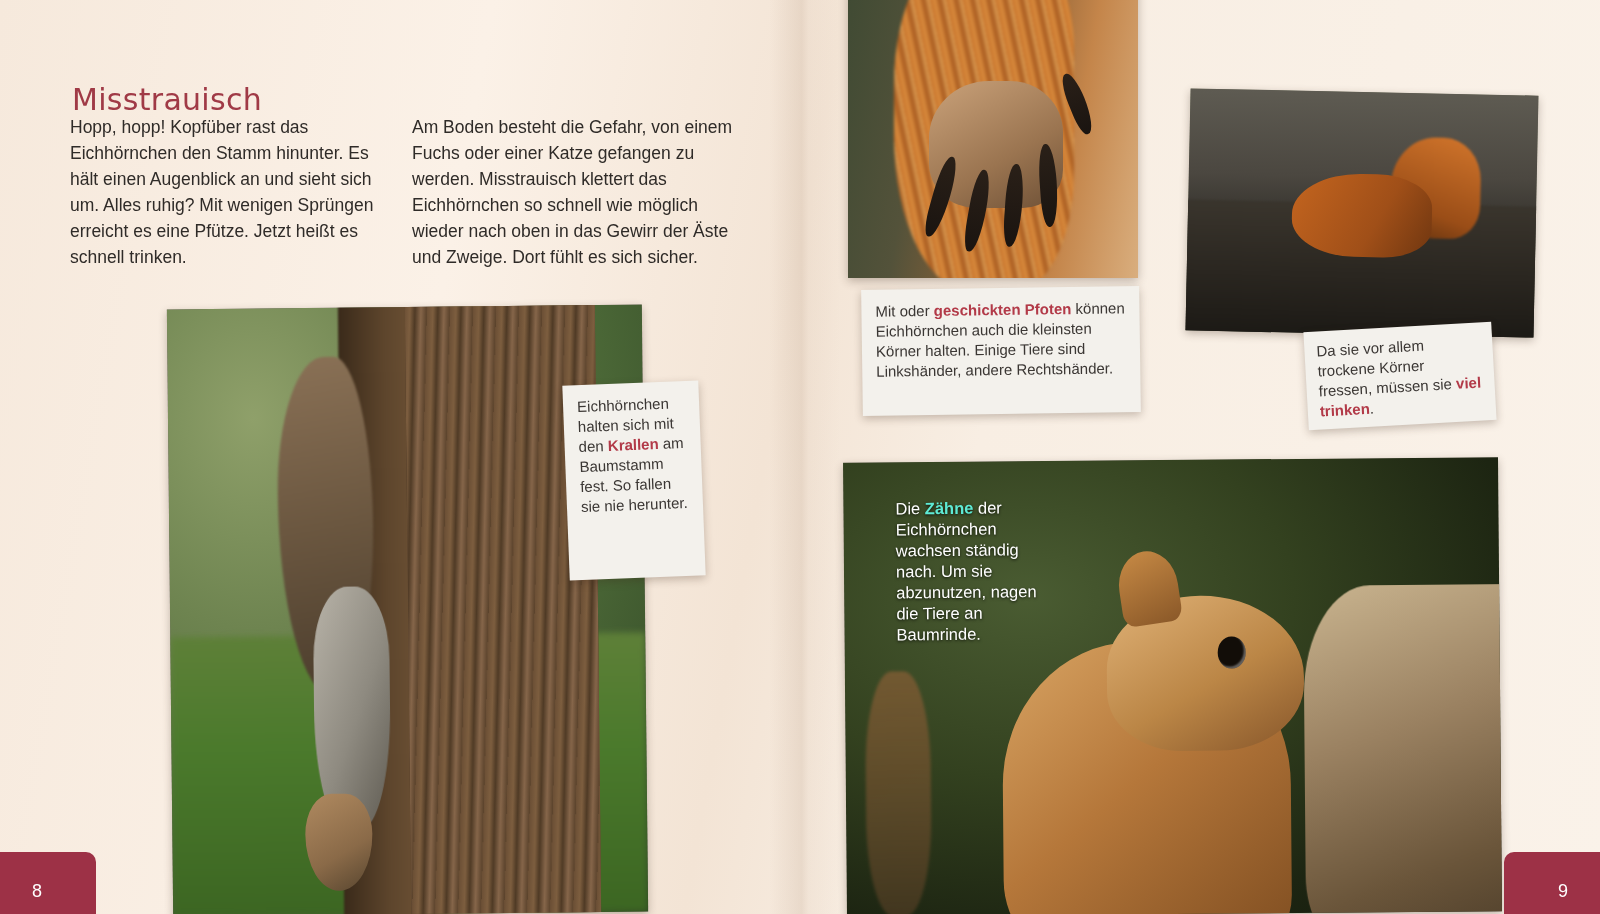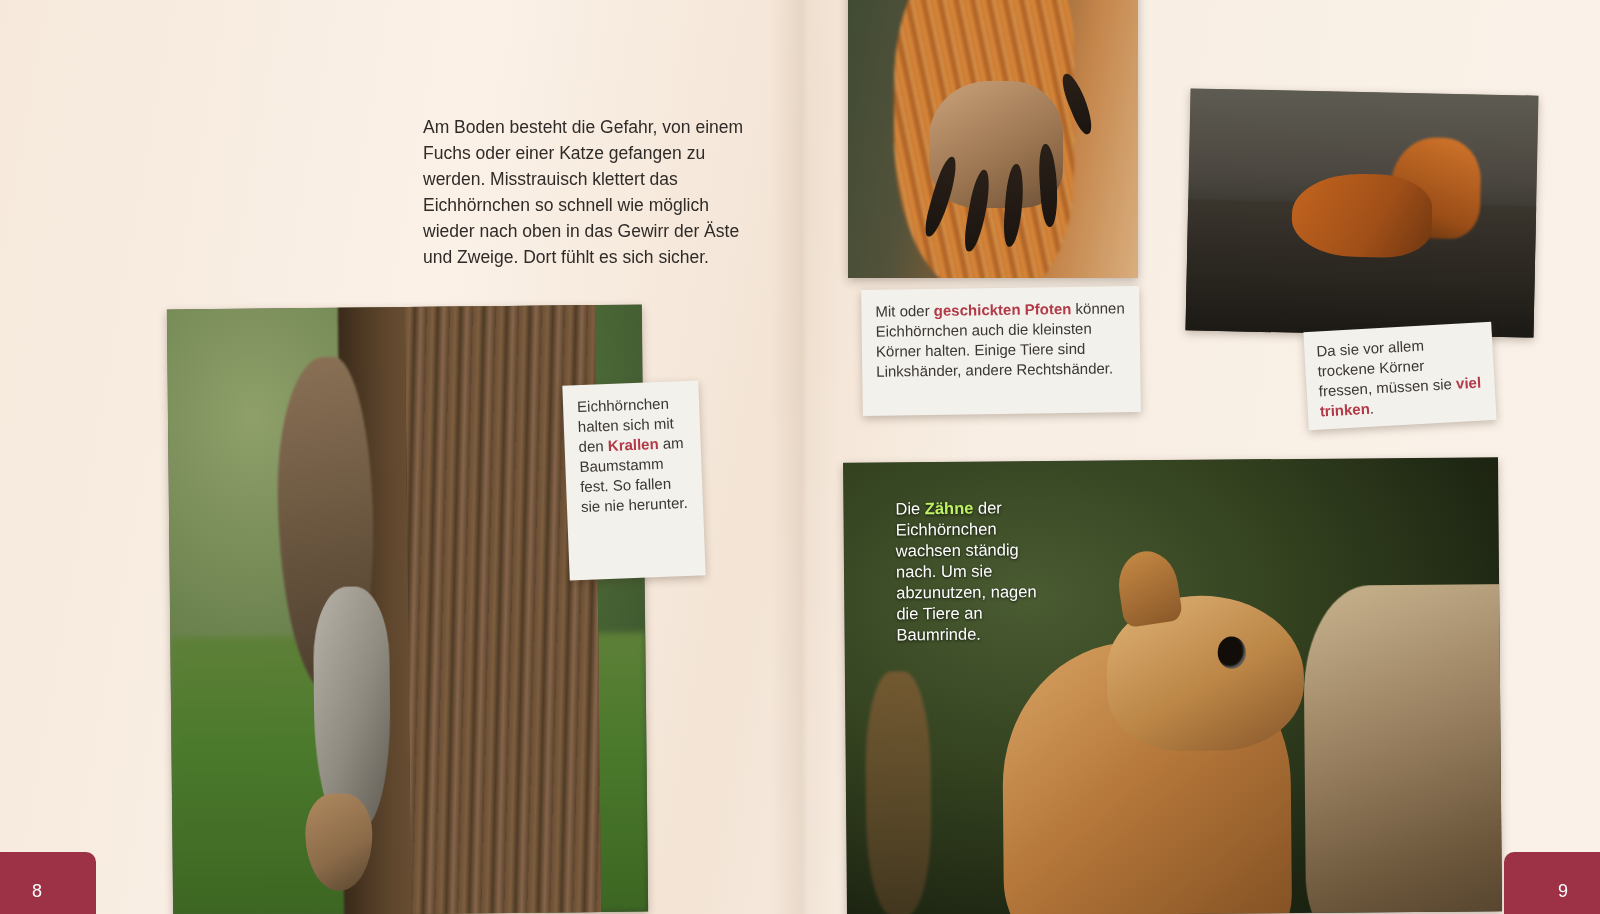--- a/index.html
+++ b/index.html
@@ -42,21 +42,21 @@
     font-family: "DejaVu Sans", sans-serif;
   }
   .col {
     position: absolute;
     top: 114px;
     font-size: 17.5px;
     line-height: 26px;
     color: #2f2b28;
   }
   .col-1 { left: 70px; width: 310px; }
-  .col-2 { left: 423px; width: 322px; }
+  .col-2 { left: 412px; width: 322px; }
 
   
   .photo {
     position: absolute;
     overflow: hidden;
     box-shadow: 0 3px 9px rgba(60,40,25,0.30);
     background: #6a6a5a;
   }
   .cap {
     position: absolute;
@@ -69,21 +69,21 @@
     box-sizing: border-box;
   }
   .cap .hl { color: #b23a48; font-weight: bold; }
   .cap-on-photo {
     position: absolute;
     color: #ffffff;
     font-size: 16.5px;
     line-height: 21px;
     text-shadow: 0 1px 3px rgba(0,0,0,0.8);
   }
-  .cap-on-photo .hl { color: #bef264; font-weight: bold; }
+  .cap-on-photo .hl { color: #5eead4; font-weight: bold; }
 
   
   .pagetab {
     position: absolute;
     bottom: 0;
     width: 96px;
     height: 62px;
     background: #9d3146;
     color: #fff;
     font-size: 18px;
@@ -222,21 +222,23 @@
     filter: blur(1.4px);
   }
 
   
 </style>
 </head>
 <body>
 
 <div class="spread">
 
-
+  <h1 class="headline">Misstrauisch</h1>
+
+  <div class="col col-1">Hopp, hopp! Kopfüber rast das Eichhörnchen den Stamm hinunter. Es hält einen Augenblick an und sieht sich um. Alles ruhig? Mit wenigen Sprüngen erreicht es eine Pfütze. Jetzt heißt es schnell trinken.</div>
   <div class="col col-2">Am Boden besteht die Gefahr, von einem Fuchs oder einer Katze gefangen zu werden. Misstrauisch klettert das Eichhörnchen so schnell wie möglich wieder nach oben in das Gewirr der Äste und Zweige. Dort fühlt es sich sicher.</div>
 
   <div class="photo" id="photo-squirrel-trunk" style="left:170px; top:307px; width:475px; height:607px; transform: rotate(-0.6deg);">
     <div class="ph-inner">
       <div class="bg"></div>
       <div class="grass"></div>
       <div class="trunk2"></div>
       <div class="trunk"></div>
       <div class="tail"></div>
       <div class="body"></div>

